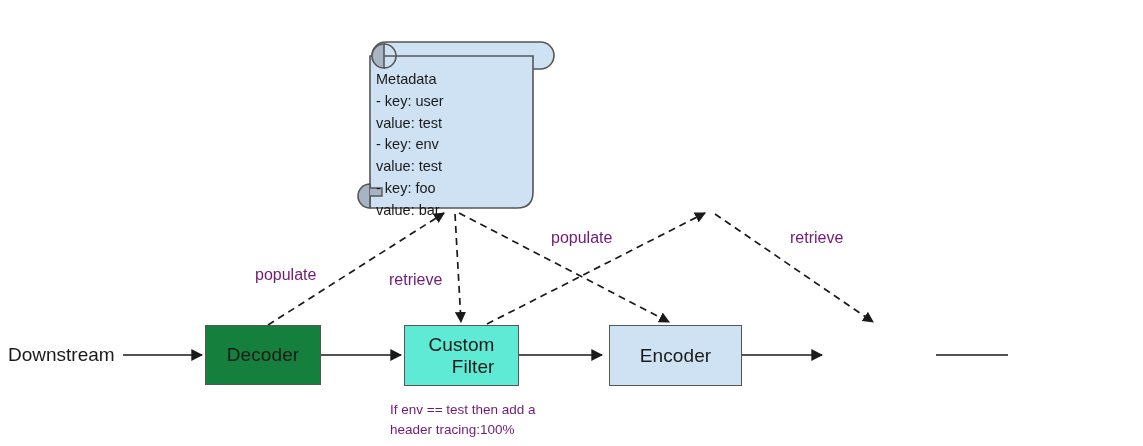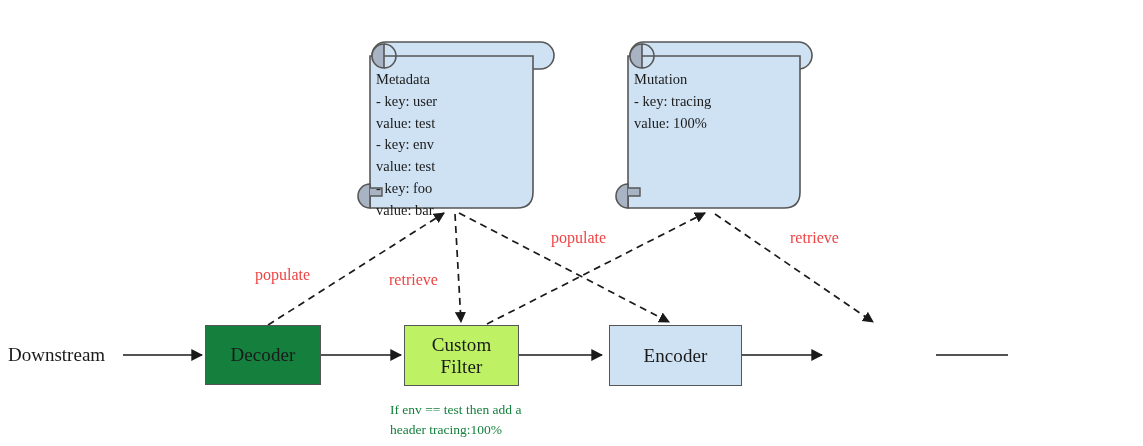--- a/index.html
+++ b/index.html
@@ -10,21 +10,20 @@
   body {
     font-family: "Liberation Sans", sans-serif;
     -webkit-font-smoothing: antialiased;
   }
   #canvas {
     position: relative;
     width: 1008px;
     height: 446px;
     background: #ffffff;
     overflow: hidden;
-    font-family: Liberation Serif, serif;
   }
   #edges {
     position: absolute;
     left: 0;
     top: 0;
     width: 1143px;
     height: 446px;
   }
   .node {
     position: absolute;
@@ -33,39 +32,39 @@
     display: flex;
     align-items: center;
     justify-content: center;
     text-align: center;
     font-size: 19px;
     color: #1a1a1a;
     line-height: 1.15;
     letter-spacing: 0.1px;
   }
   .node.pink   { background: #15803d; }
-  .node.green  { background: #bef264; }
+  .node.green  { background: #5eead4; text-align: right; }
   .node.blue   { background: #cfe2f3; }
 
   .endpoint-label {
     position: absolute;
     font-size: 19px;
     color: #1a1a1a;
     white-space: nowrap;
   }
   .edge-label {
     position: absolute;
     font-size: 16px;
-    color: #ef4444;
+    color: #701a75;
     white-space: nowrap;
   }
   .note {
     position: absolute;
     font-size: 13.5px;
-    color: #15803d;
+    color: #701a75;
     line-height: 1.45;
     white-space: pre-line;
   }
   .scroll-wrap {
     position: absolute;
   }
   .scroll-wrap svg { display: block; }
   .scroll-text {
     position: absolute;
     font-size: 14.5px;
@@ -127,33 +126,20 @@
     </svg>
     <div class="scroll-text" style="left:30px; top:33px;">Metadata
    - key: user
      value: test
    - key: env
      value: test
    - key: foo
      value: bar</div>
   </div>
 
-  <div class="scroll-wrap" style="left:604px; top:36px;">
-    <svg width="220" height="180" viewBox="0 0 220 180" xmlns="http://www.w3.org/2000/svg">
-      <rect x="26" y="6" width="182" height="27" rx="13.5" ry="13.5" fill="#cfe2f3" stroke="#565656" stroke-width="1.6"></rect>
-      <path d="M 24 20 L 196 20 L 196 156 Q 196 172 180 172 L 24 172 Z" fill="#cfe2f3" stroke="#565656" stroke-width="1.6"></path>
-      <path d="M 38 8 A 12 12 0 1 0 38 32 L 38 20 Z" fill="#a8b4c4" stroke="#565656" stroke-width="1.6"></path>
-      <path d="M 38 8 A 12 12 0 0 1 38 32" fill="none" stroke="#565656" stroke-width="1.6"></path>
-      <path d="M 24 148 A 12 12 0 1 0 24 172 L 24 160 Z" fill="#a8b4c4" stroke="#565656" stroke-width="1.6"></path>
-      <path d="M 24 152 L 36 152 L 36 160 L 24 160" fill="#a8b4c4" stroke="#565656" stroke-width="1.4"></path>
-    </svg>
-    <div class="scroll-text" style="left:30px; top:33px;">Mutation
-   - key: tracing
-     value: 100%</div>
-  </div>
 
   <div class="endpoint-label" style="left:8px; top:344px;text-align:right;">Downstream</div>
   <div class="endpoint-label" style="left:1026px; top:344px;margin-left:36px;">Upstream</div>
 
   <div class="node pink" style="left:205px; top:325px; width:116px; height:60px;">Decoder</div>
 
   <div class="node green" style="left:404px; top:325px; width:115px; height:61px;">Custom<br>Filter</div>
 
   <div class="node blue" style="left:609px; top:325px; width:133px; height:61px;">Encoder</div>
 

